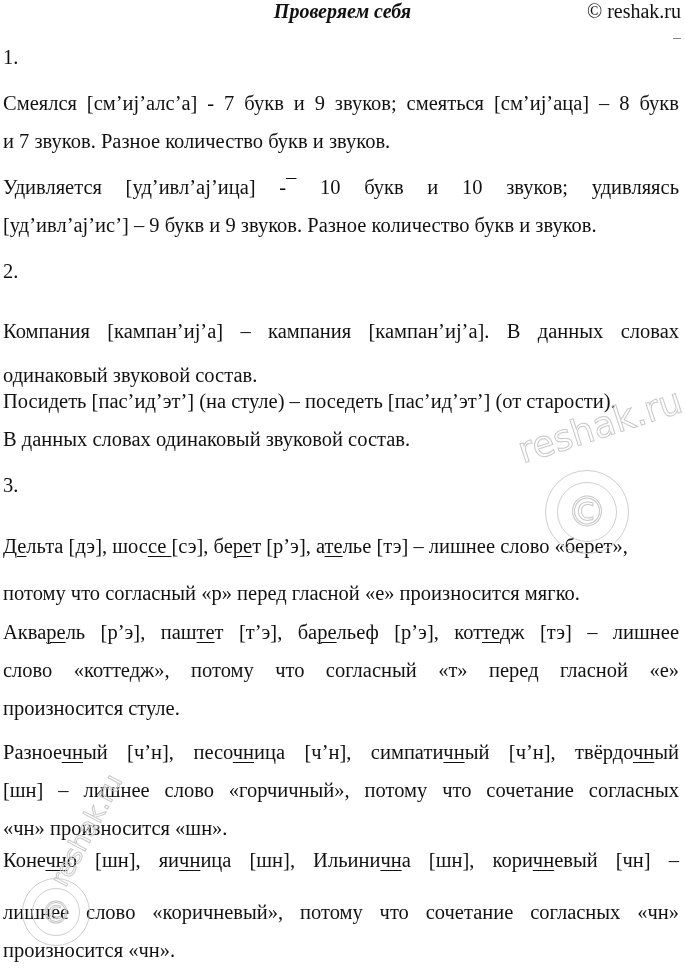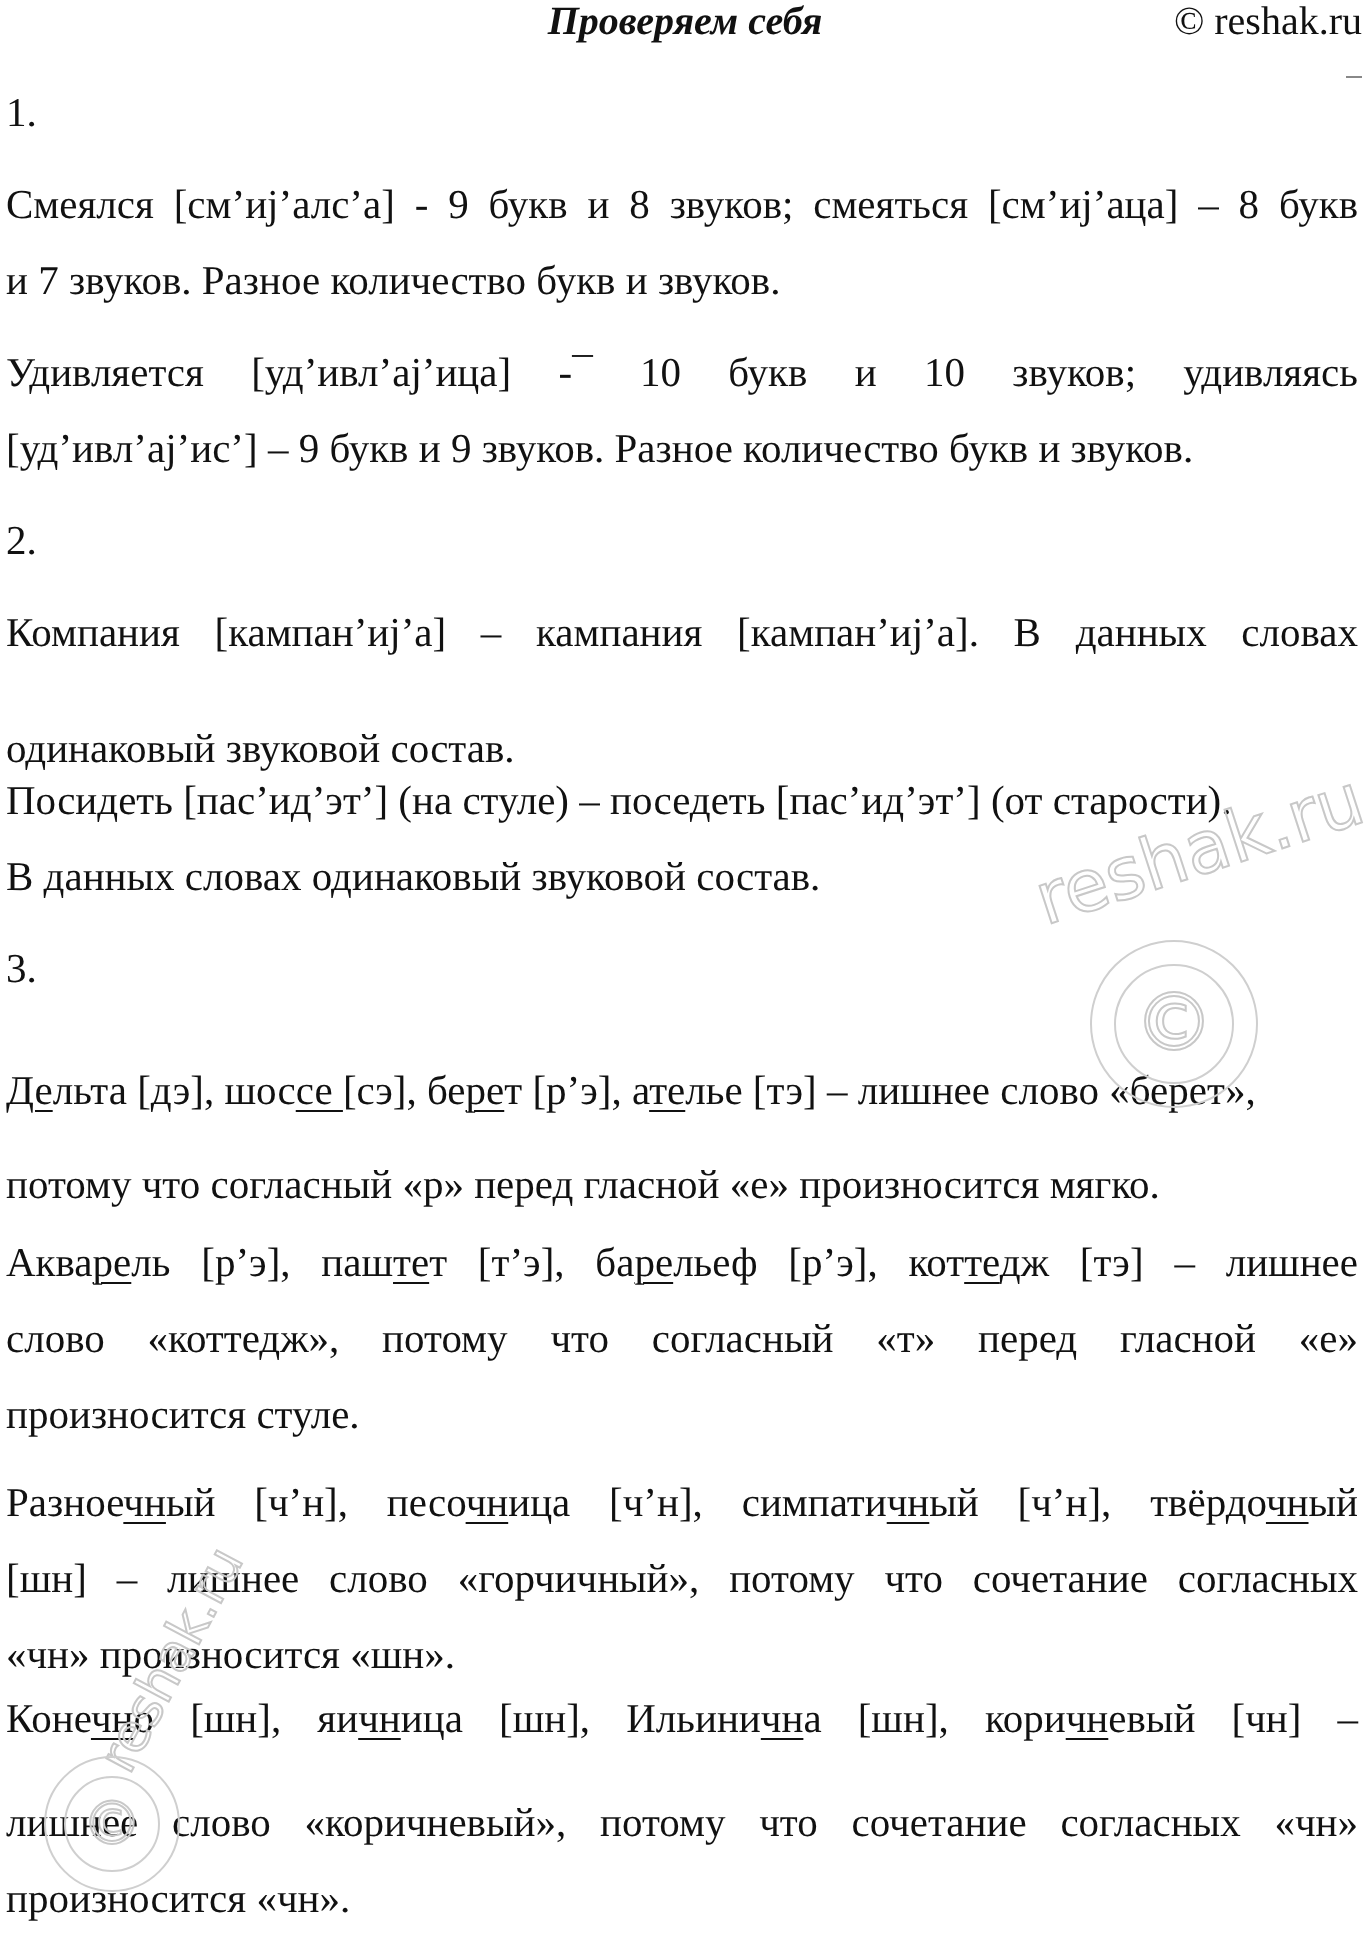--- a/index.html
+++ b/index.html
@@ -47,29 +47,29 @@
 <div>
   <div class="header-title">Проверяем себя</div>
   <div class="header-copy">© reshak.ru</div>
   <div class="top-dash"></div>
 </div>
 
 <div class="doc">
 
   <div class="line" style="top:38px">1.</div>
 
-  <div class="line justify" style="top:84px">Смеялся [см’иj’алс’а] - 9 букв и 8 звуков; смеяться [см’иj’аца] – 8 букв</div>
+  <div class="line justify" style="top:84px">Смеялся [см’иj’алс’а] - 7 букв и 9 звуков; смеяться [см’иj’аца] – 8 букв</div>
   <div class="line" style="top:122px">и 7 звуков. Разное количество букв и звуков.</div>
 
   <div class="line justify" style="top:168px">Удивляется [уд’ивл’аj’ица] -¯ 10 букв и 10 звуков; удивляясь</div>
   <div class="line" style="top:206px">[уд’ивл’аj’ис’] – 9 букв и 9 звуков. Разное количество букв и звуков.</div>
 
   <div class="line" style="top:252px">2.</div>
 
-  <div class="line justify" style="top:298px">Компания [кампан’иj’а] – кампания [кампан’иj’а]. В данных словах</div>
+  <div class="line justify" style="top:312px">Компания [кампан’иj’а] – кампания [кампан’иj’а]. В данных словах</div>
   <div class="line" style="top:356px">одинаковый звуковой состав.</div>
 
   <div class="line" style="top:382px">Посидеть [пас’ид’эт’] (на стуле) – поседеть [пас’ид’эт’] (от старости).</div>
   <div class="line" style="top:420px">В данных словах одинаковый звуковой состав.</div>
 
   <div class="line" style="top:466px">3.</div>
 
   <div class="line" style="top:527px">
     <u>Де</u><span>льта [дэ], шос</span><u>се </u><span>[сэ], бе</span><u>ре</u><span>т [р’э], а</span><u>те</u><span>лье [тэ] – лишнее слово «берет»,</span>
   </div>

